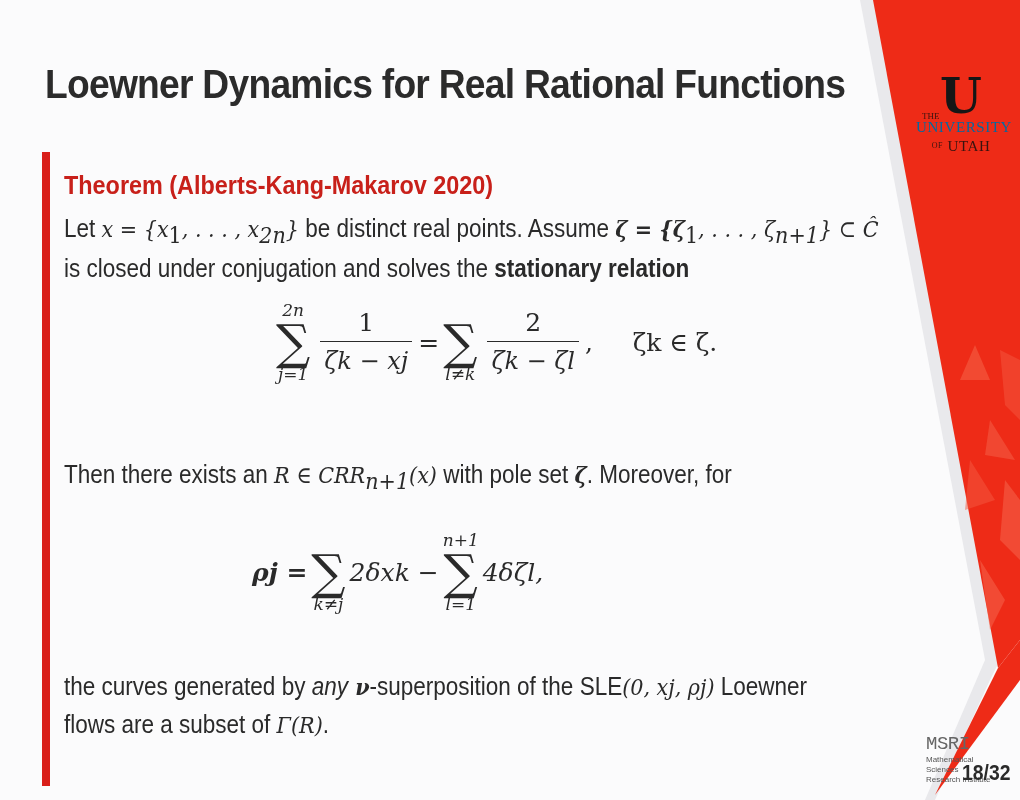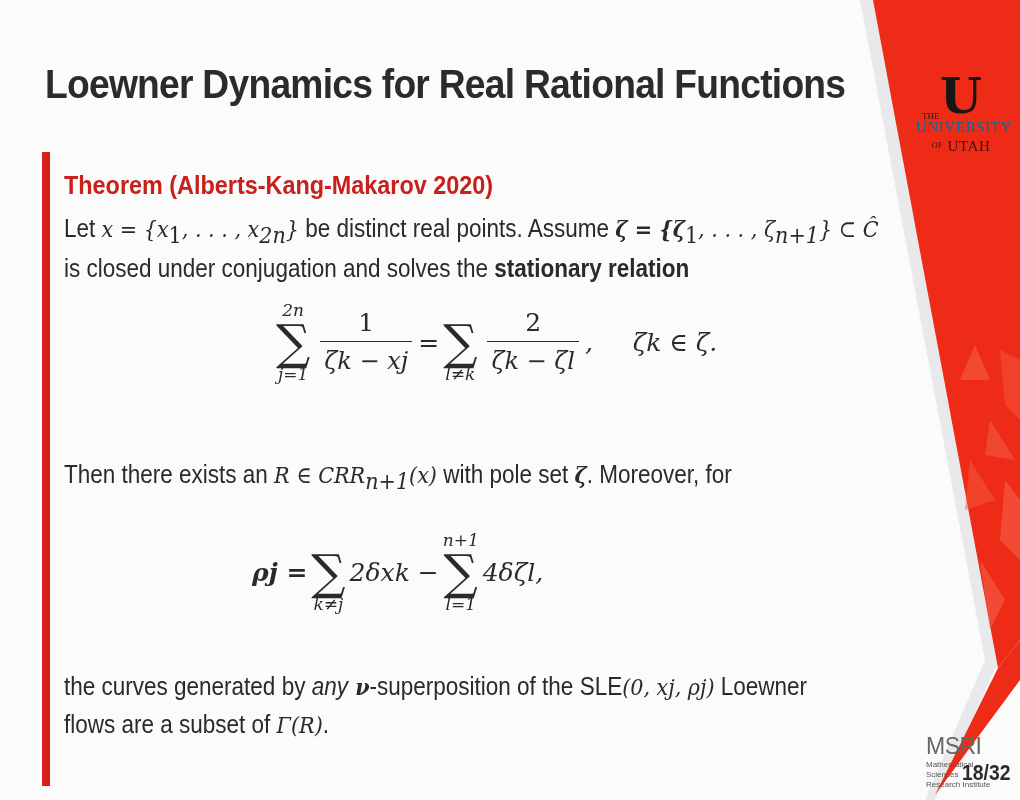--- a/index.html
+++ b/index.html
@@ -20,21 +20,21 @@
   .frac { display:inline-flex; flex-direction:column; align-items:center; margin:0 6px; }
   .frac .num { padding:0 4px 3px; font-size:25px; line-height:30px; }
   .frac .den { border-top:1.5px solid #2a2a2a; padding:4px 4px 0; font-style:italic; font-size:24px; line-height:30px; }
   .logo { position:absolute; left:916px; top:75px; width:90px; text-align:center; color:#1e1a1a; }
   .logo .u { font-family:"DejaVu Serif", serif; font-weight:bold; font-size:48px; line-height:42px; color:#161616; }
   .logo .the { position:absolute; left:6px; top:36px; font-family:"Liberation Serif", serif; font-size:9px; color:#3a1410; }
   .logo .uni { font-family:"Liberation Serif", serif; font-size:15px; letter-spacing:0.6px; color:#0369a1; margin-top:2px; }
   .logo .utah { font-family:"Liberation Serif", serif; font-size:15px; letter-spacing:0.6px; color:#3a1410; line-height:20px; }
   .logo .of { font-size:8px; vertical-align:top; }
   .msri { position:absolute; left:926px; top:733px; width:80px; }
-  .msri .name { font-family:Liberation Sans, sans-serif; font-size:23px; color:#666; letter-spacing:-0.5px; }
+  .msri .name { font-family:Liberation Mono, monospace; font-size:19px; color:#666; letter-spacing:-0.5px; }
   .msri .sub { font-size:8px; color:#555; line-height:10px; }
   .page { position:absolute; left:962px; top:760px; font-size:22px; font-weight:bold; color:#2a2a2a; transform:scaleX(0.88); transform-origin:left; }
 </style>
 </head>
 <body>
 
 <svg class="deco" width="1020" height="800" viewBox="0 0 1020 800">
   <polygon points="860,0 875,0 1000,660 990,680 935,800 925,800 985,660" fill="#e9e9ec"></polygon>
   <polygon points="873,0 1020,0 1020,640 998,668" fill="#ee2b17"></polygon>
   <polygon points="998,668 1020,640 1020,680 935,795" fill="#ee2b17"></polygon>
@@ -73,21 +73,21 @@
   <span>=</span>
   <span class="sum">
       <span class="lim">&nbsp;</span>
       <span class="sig">∑</span>
       <span class="lim">l≠k</span>
     </span>
   <span class="frac">
       <span class="num">2</span>
       <span class="den">ζk − ζl</span>
     </span>
-  <span style="font-style:italic; white-space:pre;">,     ζk ∈ ζ.</span>
+  <span style="white-space:pre;">,     ζk ∈ ζ.</span>
 </div>
 
 <div class="line" style="top:460px;">
   <span>Then there exists an </span><span class="m">R ∈ CRR</span><sub class="m">n+1</sub><span class="m">(x)</span><span> with pole set </span><span class="m b">ζ</span><span>. Moreover, for</span>
 </div>
 
 <div class="eq" style="left:252px; top:530px; font-style:italic;">
   <span class="b">ρj =</span>
   <span class="sum" style="font-style:normal;">
       <span class="lim">&nbsp;</span>

